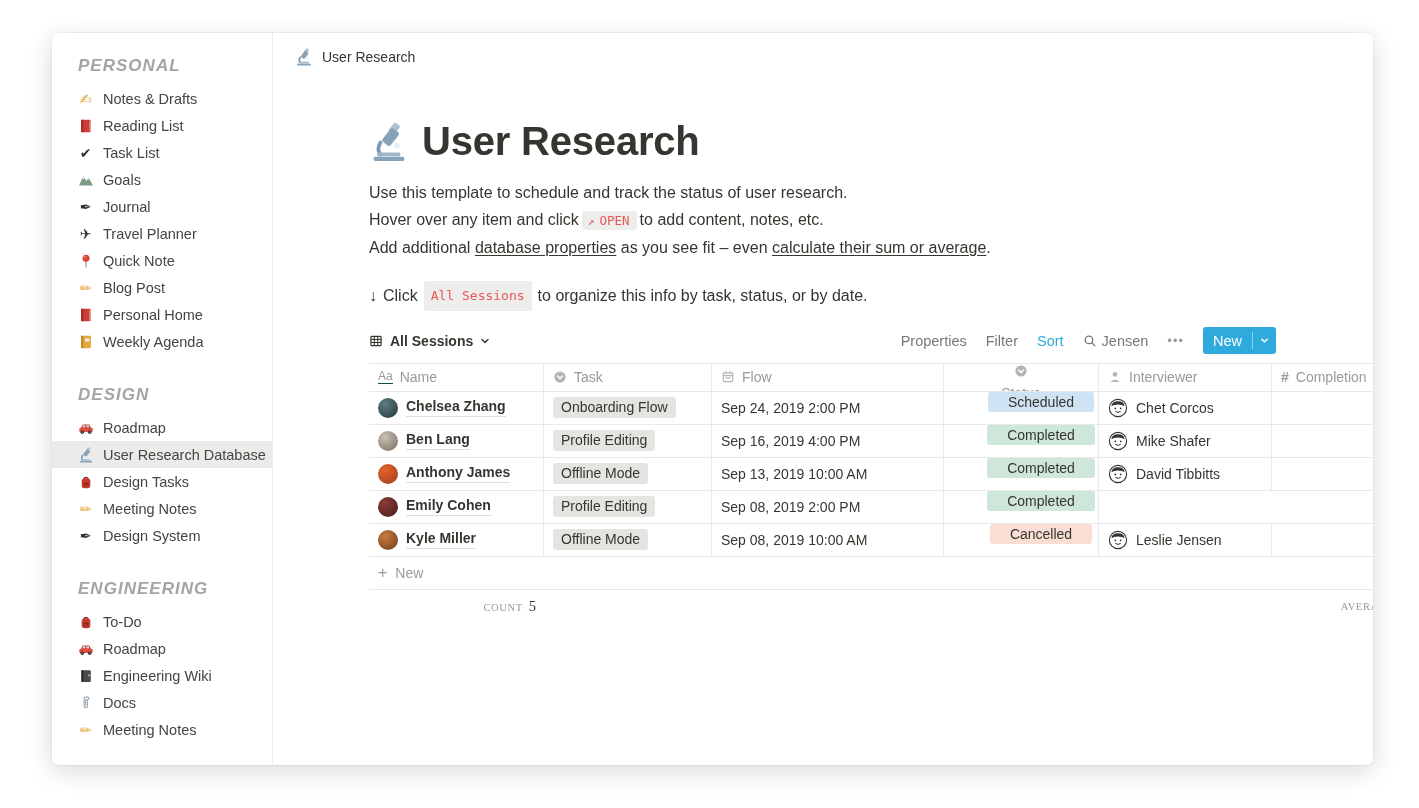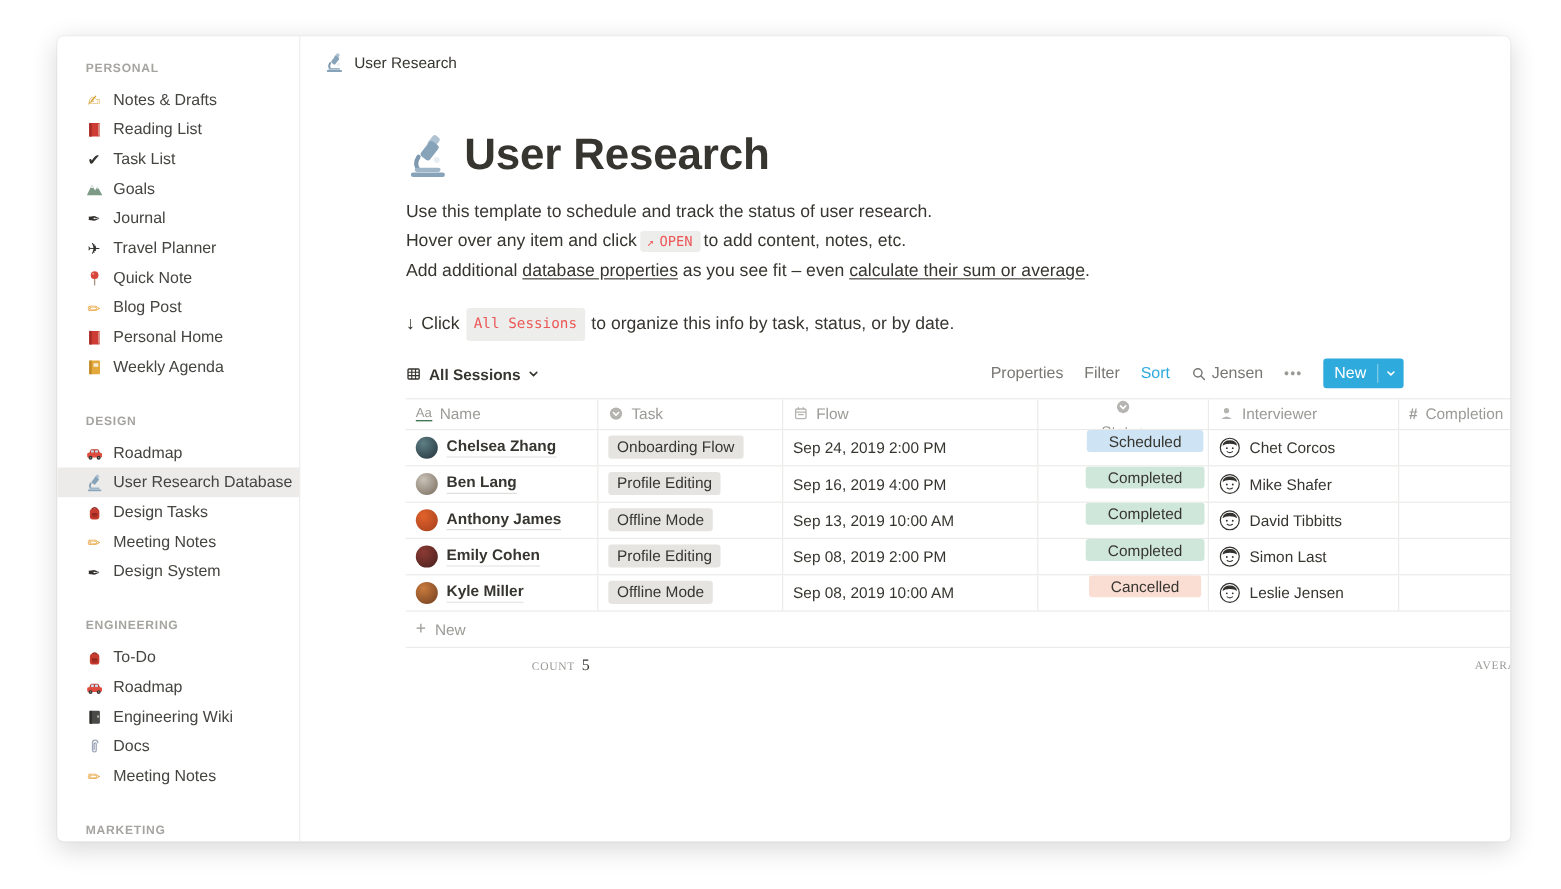--- a/index.html
+++ b/index.html
@@ -4,21 +4,21 @@
 <style>
   * { box-sizing: border-box; margin: 0; padding: 0; }
   html,body { width:1419px; height:808px; background:#fff; font-family:"Liberation Sans","DejaVu Sans",sans-serif; color:#37352F; overflow:hidden; }
   .card { position:absolute; left:52px; top:33px; width:1321px; height:732px; background:#fff;
           border-radius:6px; overflow:hidden; display:flex;
           box-shadow:0 6px 24px rgba(15,15,15,.16), 0 0 0 1px rgba(15,15,15,.04); }
 
   
   .sidebar { width:221px; min-width:221px; border-right:1px solid #EDECEA; padding-top:23px; overflow:hidden; }
   .sb-section { margin-bottom:30px; }
-  .sb-label { font-size:11px; font-weight:700; letter-spacing:.06em; color:#A5A4A0; padding:0 0 9px 26px; }
+  .sb-label { font-size:17px; font-weight:700; letter-spacing:.06em; color:#A5A4A0; padding:0 0 9px 26px;font-style:italic; }
   .sb-item { display:flex; align-items:center; height:27px; padding-left:25px; gap:9px; font-size:14.5px; font-weight:500; color:#454440; cursor:pointer; }
   .sb-item.selected { background:#ECEBEA; }
   .sb-icon { width:17px; height:17px; display:inline-flex; align-items:center; justify-content:center; font-size:14px; line-height:1; flex:none; }
   .sb-icon svg { width:16px; height:16px; }
 
   
   .main { flex:1; position:relative; overflow:hidden; }
   .breadcrumb { position:absolute; top:15px; left:22px; display:flex; align-items:center; gap:9px; font-size:14px; }
   .breadcrumb .bc-icon svg { width:18px; height:18px; display:block; }
   .content { position:absolute; left:96px; top:86px; width:1037px; }
@@ -522,32 +522,20 @@
                 <span class="avatar" style="background: radial-gradient(circle at 35% 30%, rgb(140, 58, 51), rgb(71, 32, 29));"></span>
                 <span class="name-txt">Emily Cohen</span>
               </div>
               <div class="t-cell c1">
                 <span class="tag">Profile Editing</span>
               </div>
               <div class="t-cell c2">Sep 08, 2019 2:00 PM</div>
               <div class="t-cell c3">
                 <span class="status-tag" style="background: rgb(207, 231, 219);">Completed</span>
               </div>
-              <div class="t-cell c4">
-                <span class="face">
-                  <svg viewBox="0 0 20 20">
-                    <circle cx="10" cy="10" r="8.6" fill="#fff" stroke="#33322F" stroke-width="1.1"></circle>
-                    <path d="M3.4 8.2 Q4 3.2 10 3.2 Q16 3.2 16.6 8.2 Q14.5 6.4 10 6.4 Q5.5 6.4 3.4 8.2 z" fill="#33322F"></path>
-                    <circle cx="7.3" cy="10.4" r="0.85" fill="#33322F"></circle>
-                    <circle cx="12.7" cy="10.4" r="0.85" fill="#33322F"></circle>
-                    <path d="M7.6 13.6 Q10 15.4 12.4 13.6" fill="none" stroke="#33322F" stroke-width="1" stroke-linecap="round"></path>
-                  </svg>
-                </span>
-                <span>Simon Last</span>
-              </div>
               <div class="t-cell c5"></div>
             </div>
             <div class="t-row">
               <div class="t-cell c0">
                 <span class="avatar" style="background: radial-gradient(circle at 35% 30%, rgb(201, 123, 61), rgb(110, 62, 31));"></span>
                 <span class="name-txt">Kyle Miller</span>
               </div>
               <div class="t-cell c1">
                 <span class="tag">Offline Mode</span>
               </div>

